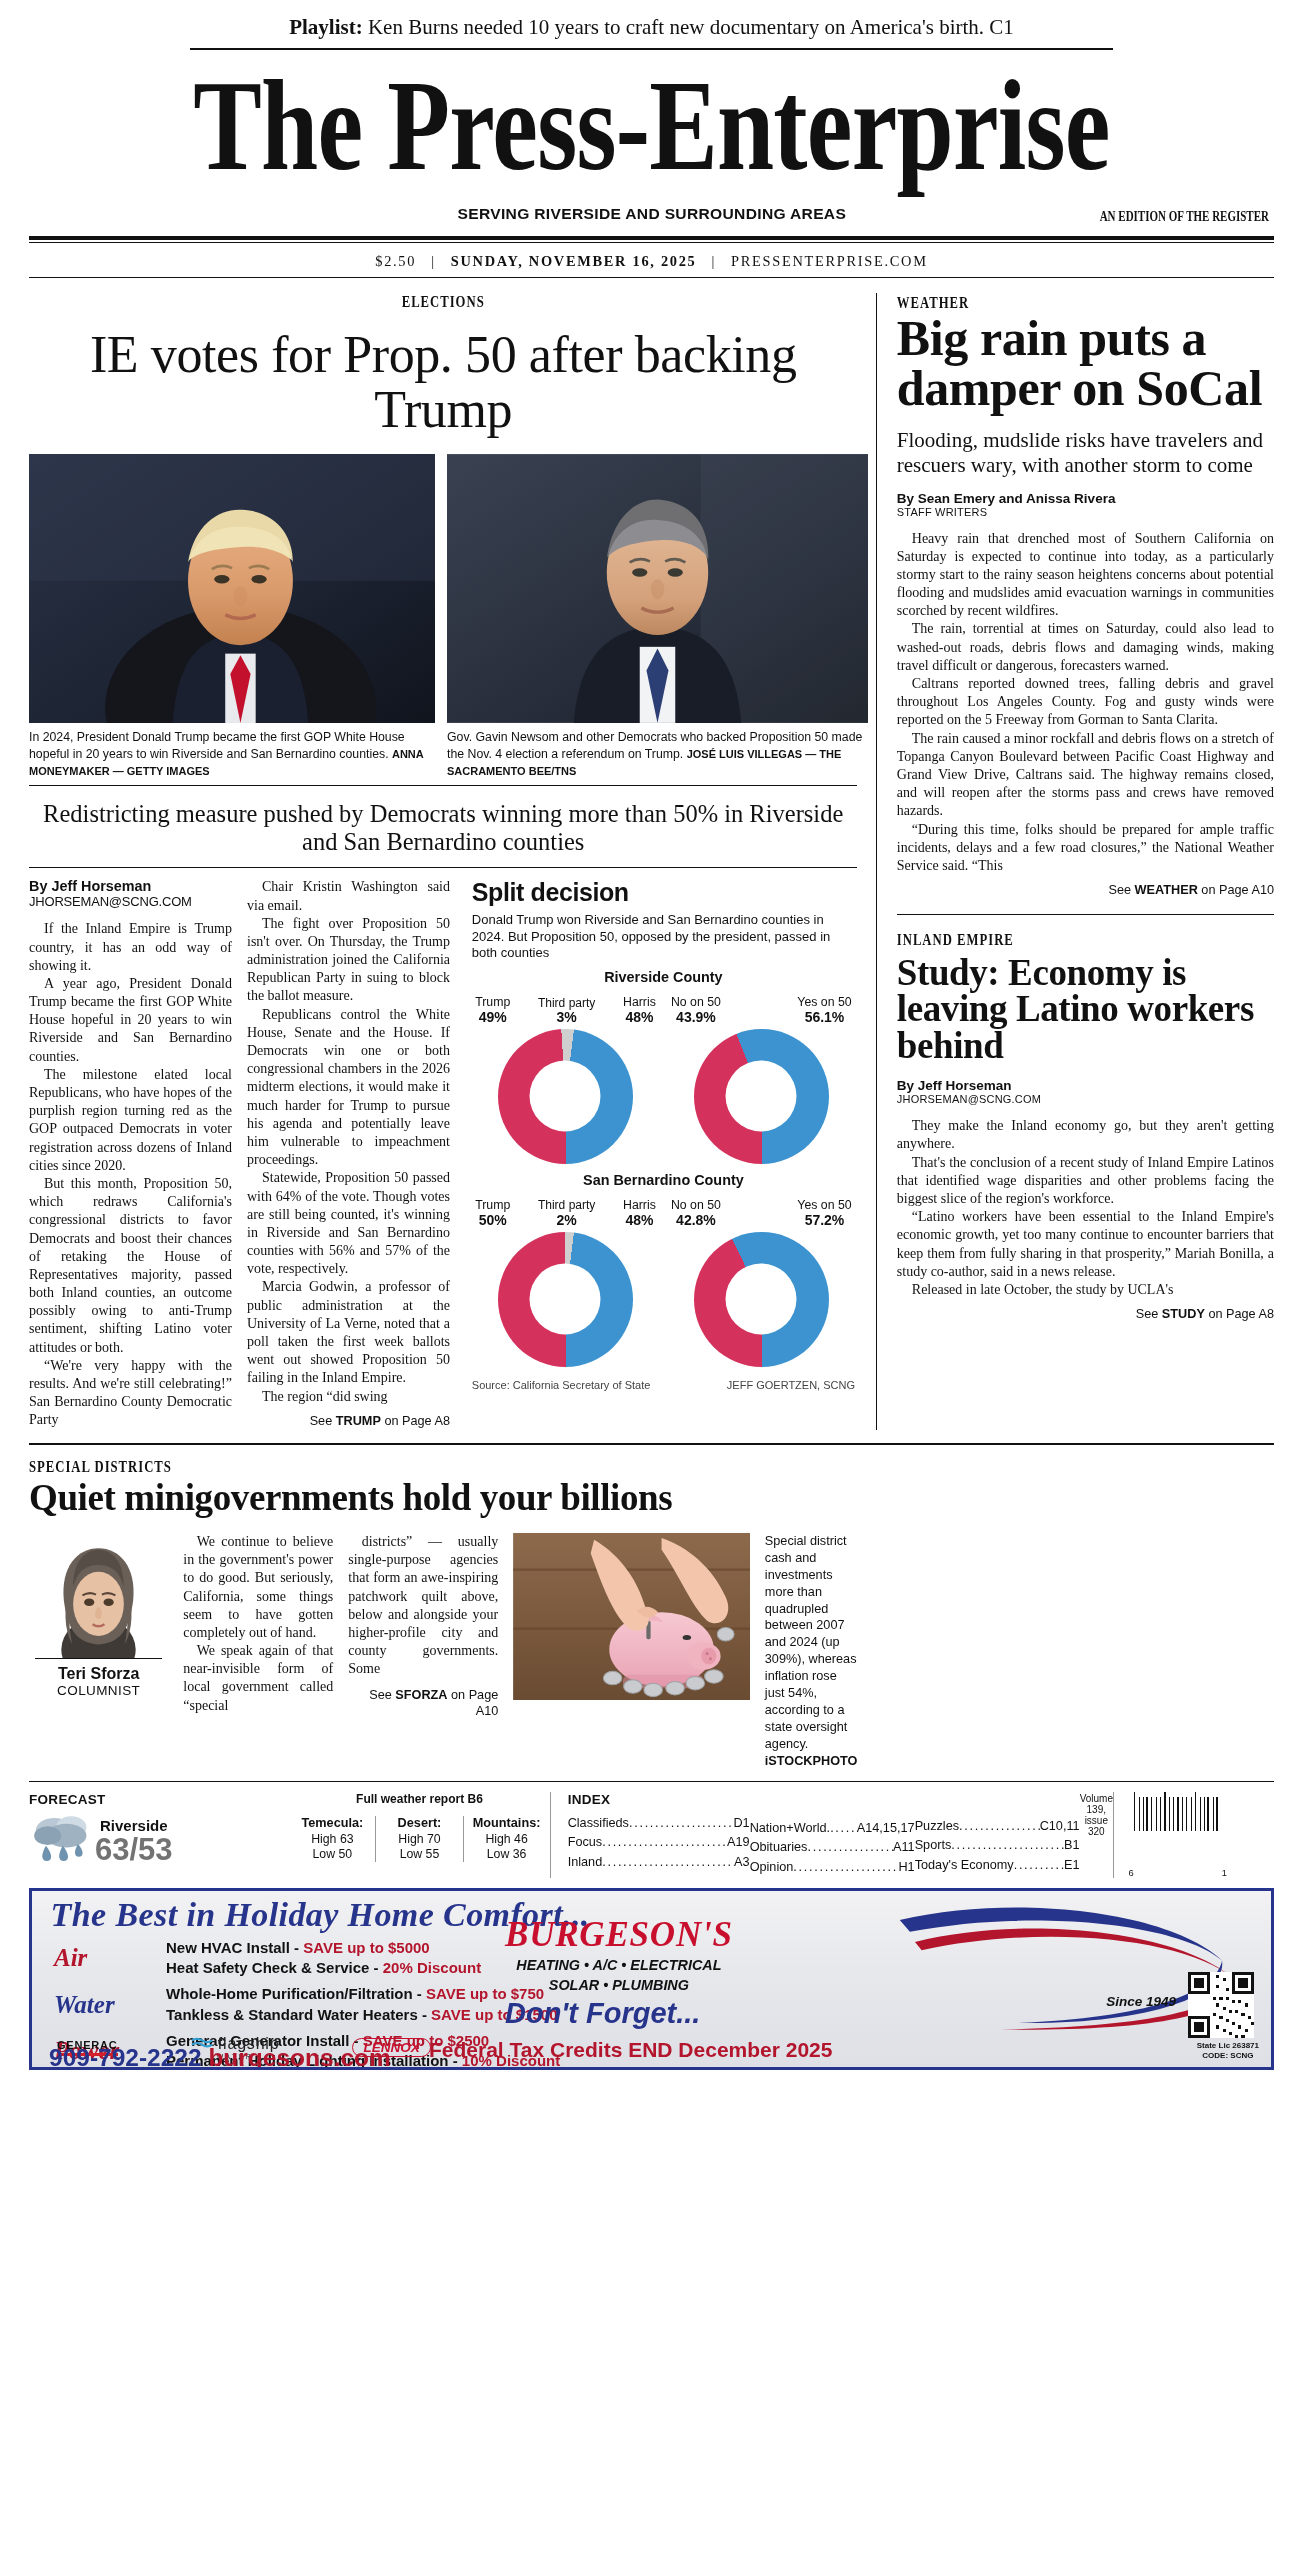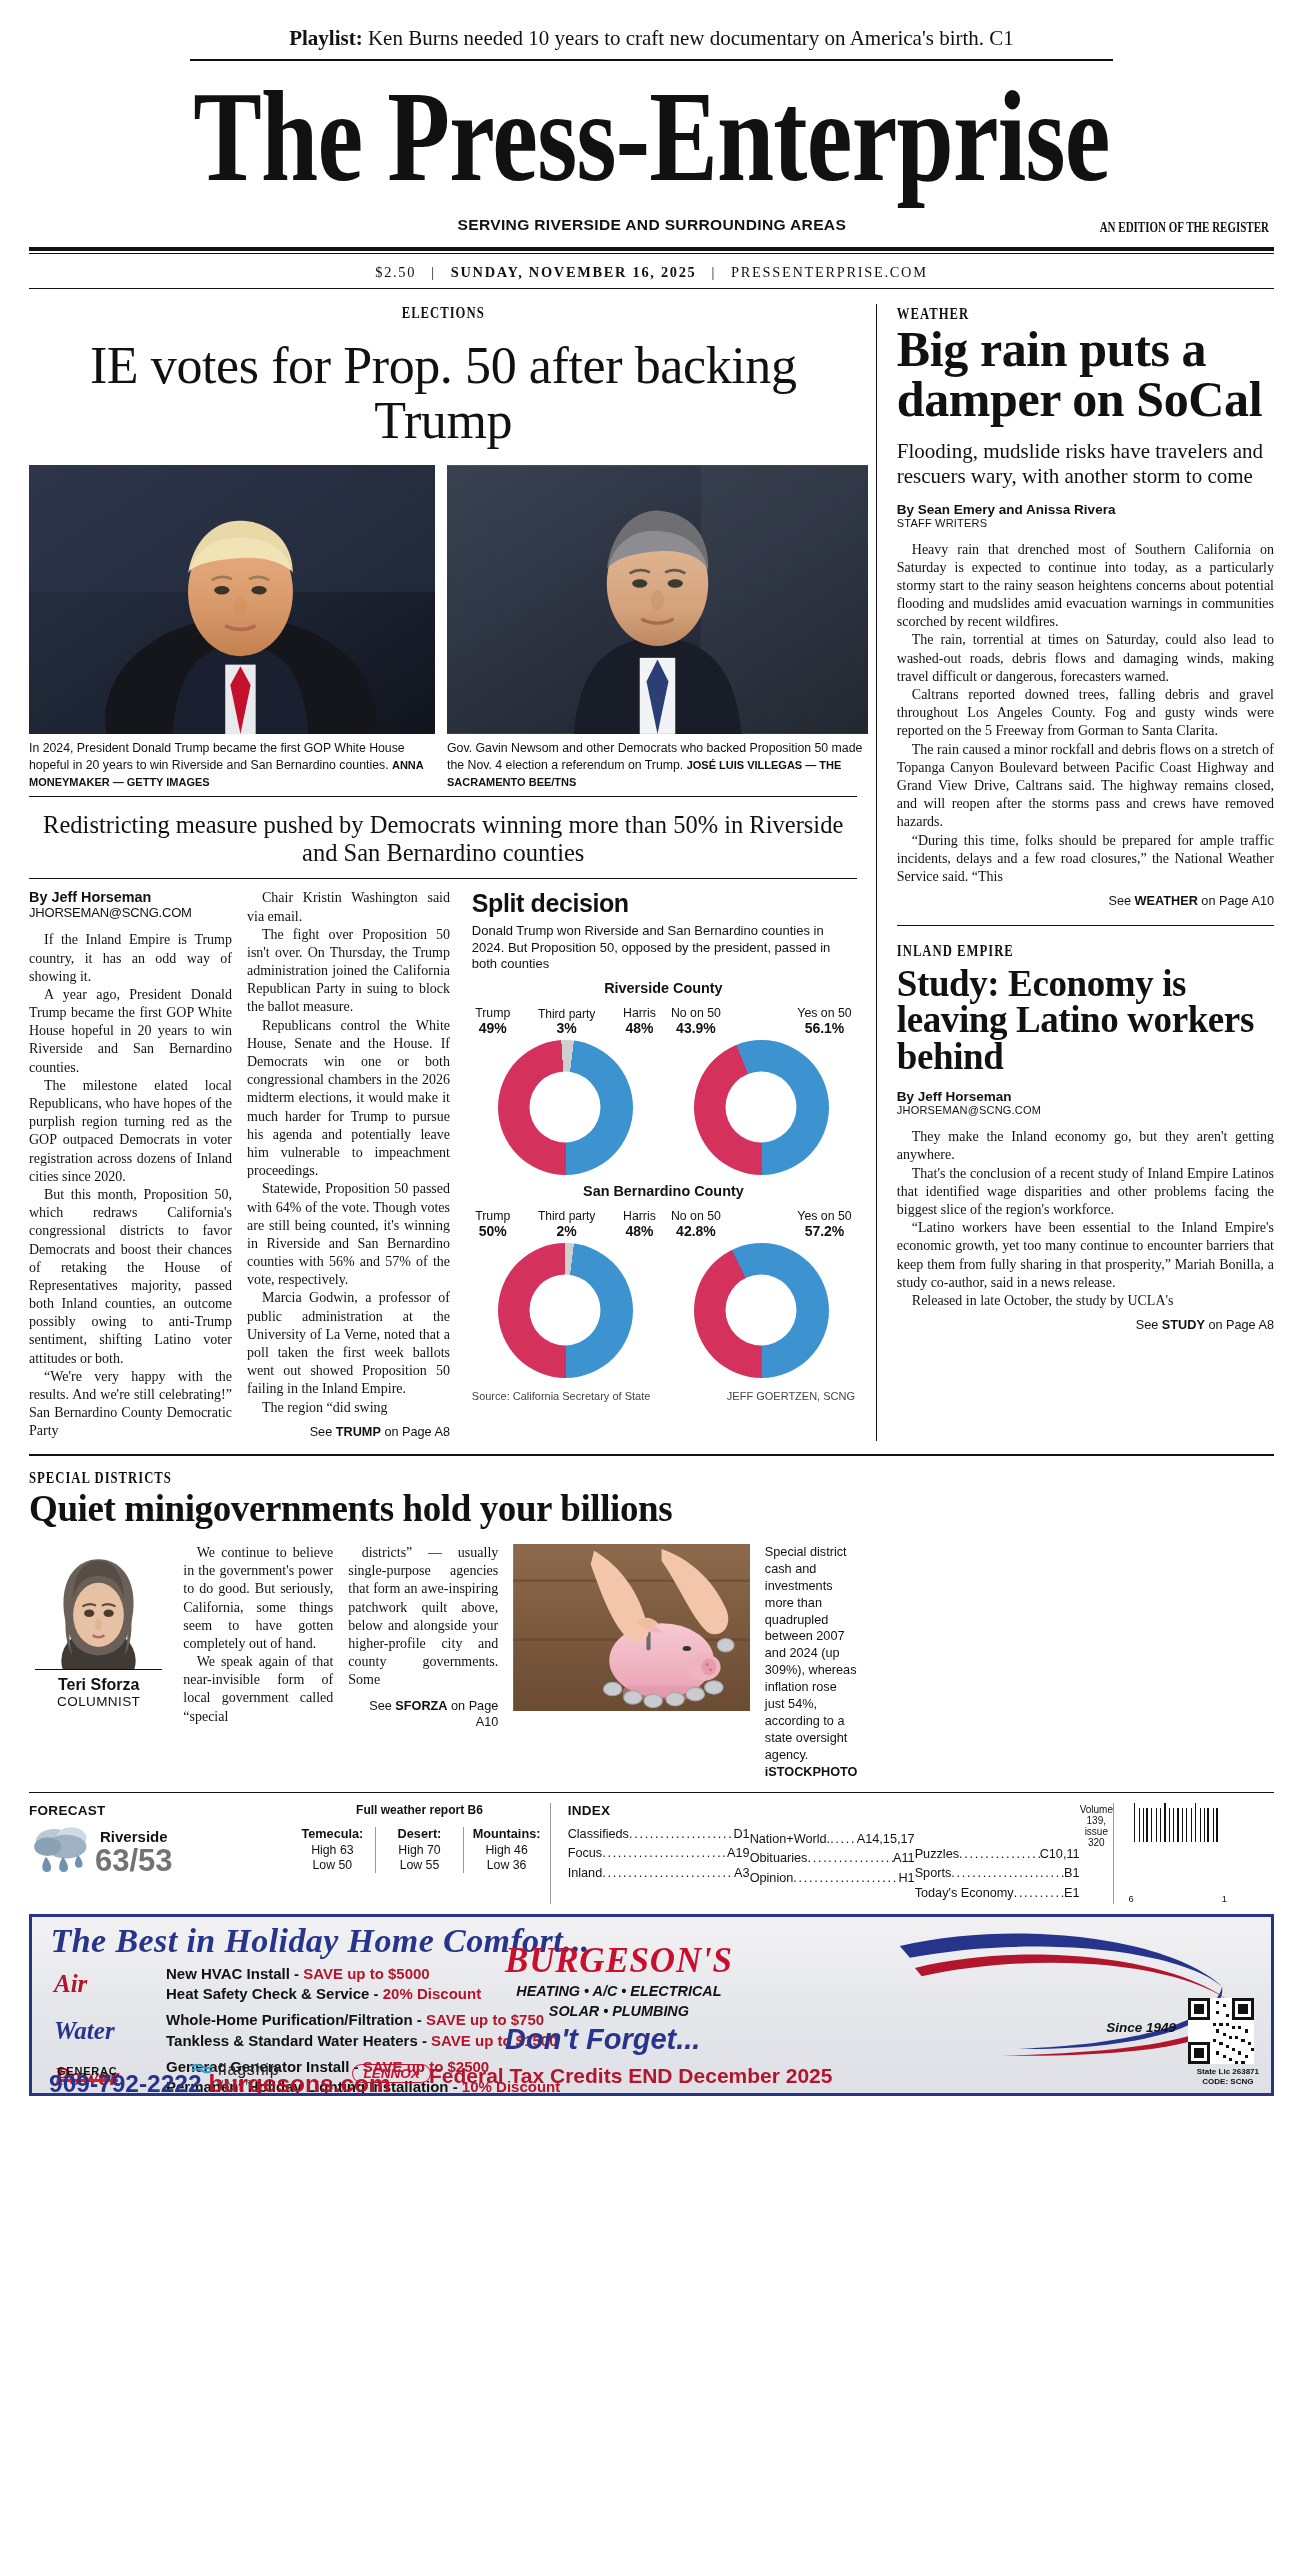--- a/index.html
+++ b/index.html
@@ -7,21 +7,21 @@
   body {
     width: 1303px; height: 2576px;
     font-family: "Liberation Serif", serif;
     color: #111;
     position: relative;
     overflow: hidden;
   }
   .page { width: 1303px; height: 2576px; position: relative; padding: 0 29px; }
 
   
-  .skybox { text-align: center; padding-top: 26px; font-size: 21px; font-family: "Liberation Serif", serif; }
+  .skybox { text-align: center; padding-top: 15px; font-size: 21px; font-family: "Liberation Serif", serif; }
   .skybox b { font-weight: bold; }
   .skybox-rule { border-bottom: 2.5px solid #111; margin: 8.4px 161px 0 161px; }
 
   
   .nameplate {
     text-align: center;
     font-family: "Liberation Serif", serif;
     font-weight: bold;
     font-size: 106px;
     letter-spacing: -0.8px;
@@ -584,21 +584,21 @@
               <span class="p">A11</span>
             </div>
             <div class="idx-item">
               <span class="n">Opinion</span>
               <span class="d">........................................</span>
               <span class="p">H1</span>
             </div>
           </div>
       </div>
       <div class="idx-col3">
-        <div class="idx-list" style="margin-top:42px;text-align:center;" id="idx-c3">
+        <div class="idx-list" style="margin-top:25px;text-align:center;" id="idx-c3">
             <div class="idx-item">
               <span class="n">Puzzles</span>
               <span class="d">........................................</span>
               <span class="p">C10,11</span>
             </div>
             <div class="idx-item">
               <span class="n">Sports</span>
               <span class="d">........................................</span>
               <span class="p">B1</span>
             </div>

